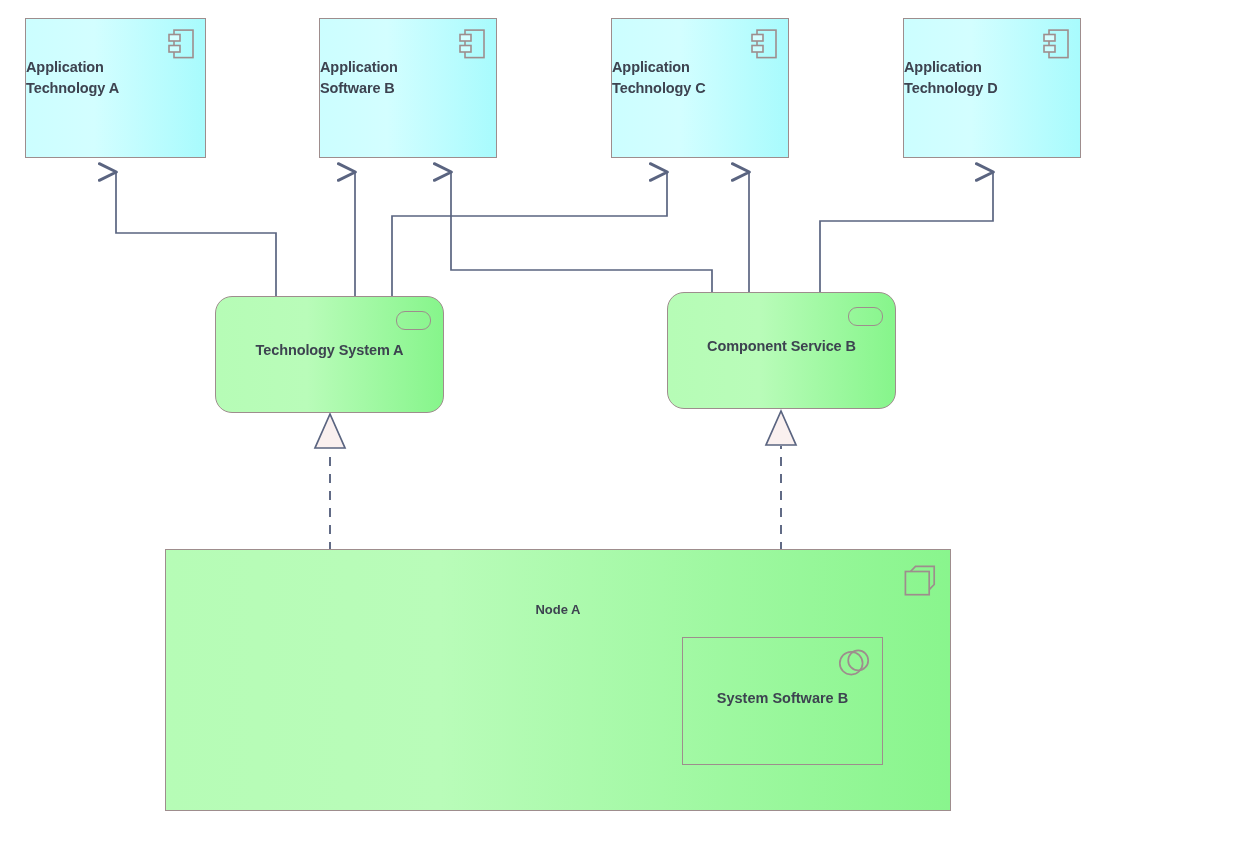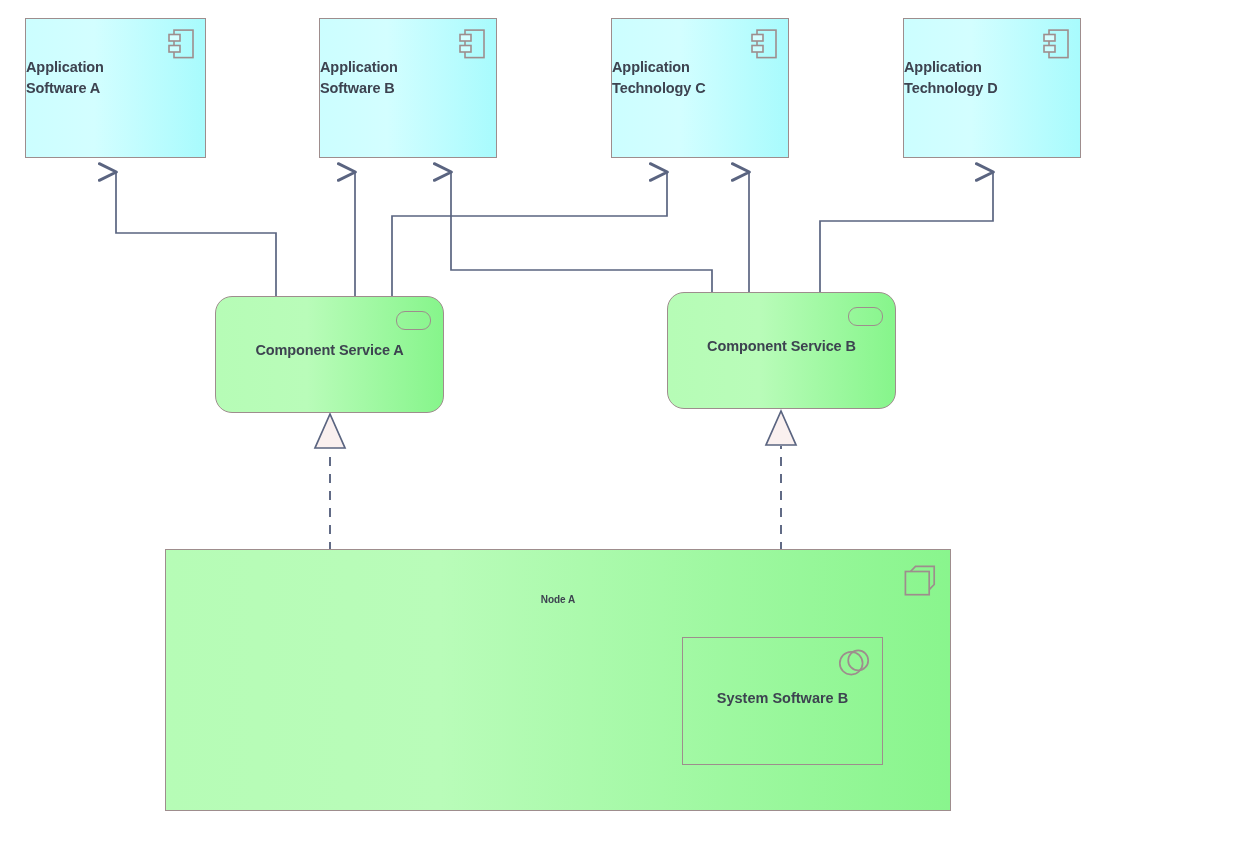--- a/index.html
+++ b/index.html
@@ -84,23 +84,23 @@
   }
   
   .node-box {
     border: 1.8px solid #9e8d8d;
     background: linear-gradient(to right, #b6fcb6 0%, #b9fcb9 35%, #89f58d 100%);
   }
   .node-box > .label {
     position: absolute;
     left: 0;
     right: 0;
-    top: 44px;
+    top: 52px;
     text-align: center;
-    font-size: 10px;
+    font-size: 13px;
     font-weight: bold;
     color: #3d4350;
   }
   .node-badge {
     position: absolute;
     right: 13px;
     top: 13px;
     width: 34px;
     height: 34px;
   }
@@ -175,21 +175,21 @@
   </svg>
 
   <div class="node app-comp" style="left:25px; top:18px; width:181px; height:140px;">
     <svg class="comp-badge" viewBox="0 0 26 30" xmlns="http://www.w3.org/2000/svg">
       <rect x="6" y="1.1" width="19" height="27.5" fill="none" stroke="#9e8d8d" stroke-width="1.6"></rect>
       <rect x="1" y="5.5" width="11" height="6.5" fill="#d6feff" stroke="#9e8d8d" stroke-width="1.6"></rect>
       <rect x="1" y="16.5" width="11" height="6.5" fill="#cdfeff" stroke="#9e8d8d" stroke-width="1.6"></rect>
     </svg>
     <div class="label">
       <span>Application</span><br>
-      <span>Software A</span>
+      <span>Technology A</span>
     </div>
   </div>
 
   <div class="node app-comp" style="left:319px; top:18px; width:178px; height:140px;">
     <svg class="comp-badge" viewBox="0 0 26 30" xmlns="http://www.w3.org/2000/svg">
       <rect x="6" y="1.1" width="19" height="27.5" fill="none" stroke="#9e8d8d" stroke-width="1.6"></rect>
       <rect x="1" y="5.5" width="11" height="6.5" fill="#d6feff" stroke="#9e8d8d" stroke-width="1.6"></rect>
       <rect x="1" y="16.5" width="11" height="6.5" fill="#cdfeff" stroke="#9e8d8d" stroke-width="1.6"></rect>
     </svg>
     <div class="label">
@@ -217,21 +217,21 @@
       <rect x="1" y="16.5" width="11" height="6.5" fill="#cdfeff" stroke="#9e8d8d" stroke-width="1.6"></rect>
     </svg>
     <div class="label">
       <span>Application</span><br>
       <span>Technology D</span>
     </div>
   </div>
 
   <div class="node tech-svc" style="left:215px; top:296px; width:229px; height:117px;">
     <div class="svc-badge"></div>
-    <div class="label">Component Service A</div>
+    <div class="label">Technology System A</div>
   </div>
 
   <div class="node tech-svc" style="left:667px; top:292px; width:229px; height:117px;">
     <div class="svc-badge"></div>
     <div class="label">Component Service B</div>
   </div>
 
   <div class="node node-box" style="left:165px; top:549px; width:786px; height:262px;">
     <svg class="node-badge" viewBox="0 0 34 34" xmlns="http://www.w3.org/2000/svg">
       <path d="M 7.5 8.5 L 12.5 3.3 L 31.2 3.3 L 31.2 21.5 L 26.2 26.6" fill="none" stroke="#9e8d8d" stroke-width="1.7" stroke-linejoin="miter"></path>

